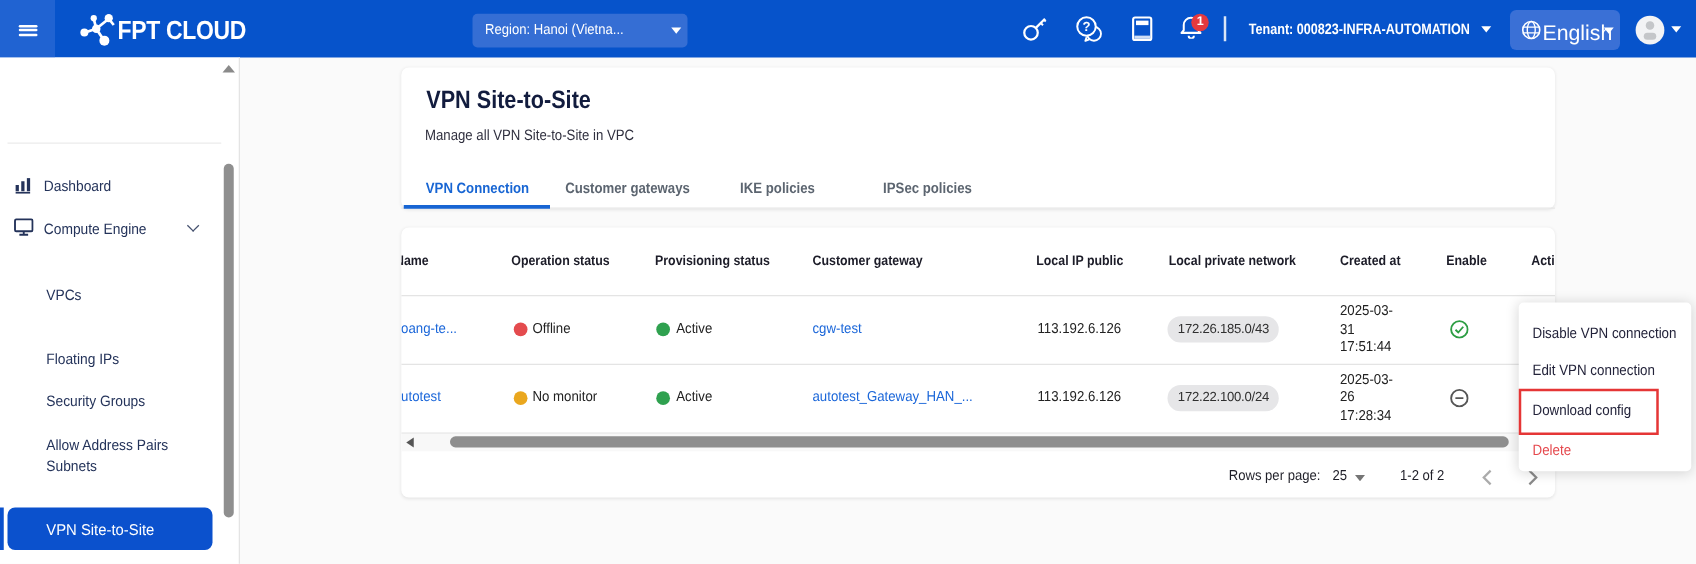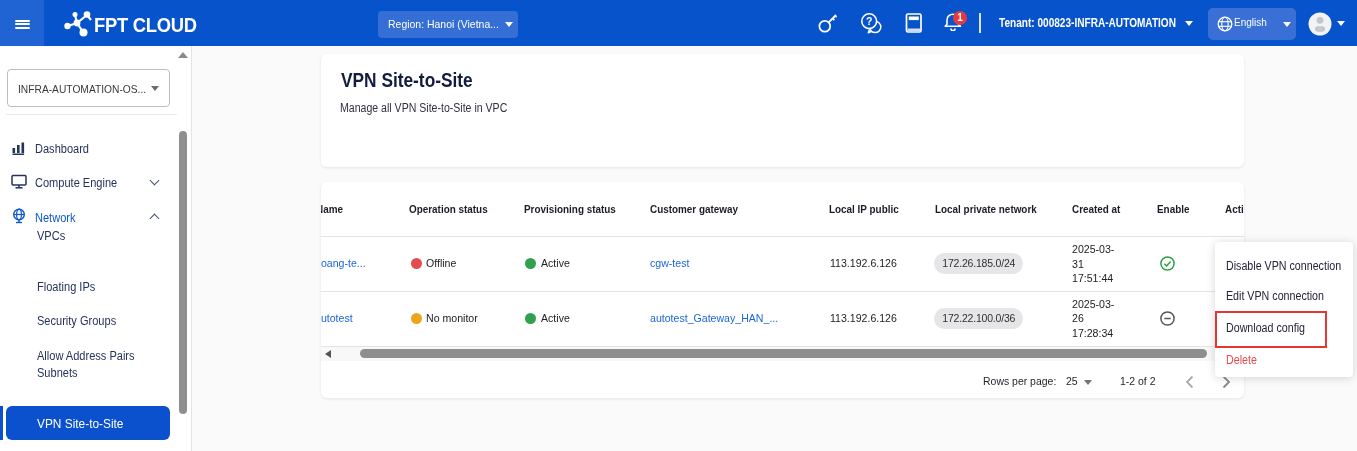--- a/index.html
+++ b/index.html
@@ -83,21 +83,21 @@
     </g>
     <g fill="#fff">
       <circle cx="15" cy="16" r="3.4"></circle>
       <circle cx="5.5" cy="19" r="3.2"></circle>
       <circle cx="13" cy="7.5" r="2.5"></circle>
       <circle cx="25" cy="7.5" r="3.3"></circle>
       <circle cx="21.5" cy="25.5" r="4"></circle>
     </g>
   </svg>
   <div id="logotext">FPT CLOUD</div>
-  <div class="chip" style="left:378px; width:140px;">
+  <div class="chip" style="left:378px; width:172px;">
       <span class="ct">Region: Hanoi (Vietna...</span>
       <div class="caret" style="right:5px; top:11px;"></div>
     </div>
 
   <svg class="tico" style="left:817px;" width="22" height="22" viewBox="0 0 22 22">
     <circle cx="7.8" cy="14.2" r="5.4" stroke="#fff" stroke-width="1.8" fill="none"></circle>
     <line x1="11.7" y1="10.3" x2="19" y2="3" stroke="#fff" stroke-width="1.8"></line>
     <line x1="15.6" y1="6.4" x2="17.4" y2="8.2" stroke="#fff" stroke-width="1.6"></line>
     <line x1="18.2" y1="3.8" x2="19.6" y2="5.2" stroke="#fff" stroke-width="1.6"></line>
   </svg>
@@ -126,68 +126,53 @@
   <div id="tenant">Tenant: 000823-INFRA-AUTOMATION</div>
   <div class="caret" style="left:1185px; top:21px;"></div>
 
   <div id="engbtn">
     <svg style="position:absolute; left:9px; top:8px;" width="16" height="16" viewBox="0 0 16 16">
       <circle cx="8" cy="8" r="6.8" stroke="#fff" stroke-width="1.3" fill="none"></circle>
       <ellipse cx="8" cy="8" rx="3.2" ry="6.8" stroke="#fff" stroke-width="1.1" fill="none"></ellipse>
       <line x1="1.2" y1="5.7" x2="14.8" y2="5.7" stroke="#fff" stroke-width="1.1"></line>
       <line x1="1.2" y1="10.3" x2="14.8" y2="10.3" stroke="#fff" stroke-width="1.1"></line>
     </svg>
-    <span style="position:absolute; left:26.5px; top:9px; color:#fff; font-size:10px;text-align:right;">English</span>
+    <span style="position:absolute; left:26.5px; top:9px; color:#fff; font-size:17px;text-align:right;">English</span>
     <div class="caret" style="left:75px; top:14px;"></div>
   </div>
 
   <svg id="avatar" width="24" height="24" viewBox="0 0 24 24">
     <circle cx="12" cy="12" r="11.5" fill="#f2f3f5"></circle>
     <circle cx="12" cy="8.3" r="3.4" fill="#c4c6c9"></circle>
     <rect x="7" y="14.2" width="10" height="5.6" rx="2.8" fill="#c4c6c9"></rect>
   </svg>
   <div class="caret" style="left:1336.5px; top:21px;"></div>
 </div>
 
 <div id="sidebar">
-  <div id="sselect">
-      <span class="txt">INFRA-AUTOMATION-OS...</span>
-    <div class="caret" style="right:10px; top:16px; border-top-color:#6b6b6b;"></div>
-  </div>
   <div id="sseldiv"></div>
 
   <div class="mitem" style="top:84.5px;">
     <svg style="position:absolute; left:11px; top:9px;" width="15" height="15" viewBox="0 0 15 15">
       <rect x="1.5" y="8" width="2.6" height="5" fill="#24335a"></rect>
       <rect x="6" y="5" width="2.6" height="8" fill="#24335a"></rect>
       <rect x="10.5" y="2.5" width="2.6" height="10.5" fill="#24335a"></rect>
       <rect x="1.5" y="13.5" width="11.6" height="1.5" fill="#24335a"></rect>
     </svg>
     <span class="lbl">Dashboard</span>
   </div>
   <div class="mitem" style="top:119px;">
     <svg style="position:absolute; left:11px; top:9px;" width="16" height="15" viewBox="0 0 16 15">
       <rect x="1" y="1.5" width="14" height="9.5" rx="1" stroke="#24335a" stroke-width="1.5" fill="none"></rect>
       <line x1="8" y1="11" x2="8" y2="13.5" stroke="#24335a" stroke-width="1.5"></line>
       <line x1="4.5" y1="13.8" x2="11.5" y2="13.8" stroke="#24335a" stroke-width="1.5"></line>
     </svg>
     <span class="lbl">Compute Engine</span>
     <div class="chev chevdown"></div>
   </div>
-  <div class="mitem" style="top:153.5px; color:#0c58cc;">
-    <svg style="position:absolute; left:11px; top:8px;" width="16" height="16" viewBox="0 0 16 16">
-      <circle cx="8" cy="6.5" r="5.3" stroke="#0c58cc" stroke-width="1.4" fill="none"></circle>
-      <ellipse cx="8" cy="6.5" rx="2.4" ry="5.3" stroke="#0c58cc" stroke-width="1.2" fill="none"></ellipse>
-      <line x1="2.7" y1="6.5" x2="13.3" y2="6.5" stroke="#0c58cc" stroke-width="1.2"></line>
-      <line x1="8" y1="12" x2="8" y2="14.2" stroke="#0c58cc" stroke-width="1.4"></line>
-      <line x1="5" y1="14.5" x2="11" y2="14.5" stroke="#0c58cc" stroke-width="1.4"></line>
-    </svg>
-    <span class="lbl">Network</span>
-    <div class="chev chevup" style="border-color:#44506e;"></div>
-  </div>
   <div class="mitem sub" style="top:172px;">
       <span class="lbl">VPCs</span>
     </div>
   <div class="mitem sub" style="top:222.5px;">
       <span class="lbl">Floating IPs</span>
     </div>
   <div class="mitem sub" style="top:257px;">
       <span class="lbl">Security Groups</span>
     </div>
   <div class="mitem sub" style="top:291.5px;">
@@ -201,20 +186,27 @@
       <span class="lbl">VPN Site-to-Site</span>
     </div>
 
   <div id="sscroll-arrow"></div>
   <div id="sscroll-thumb"></div>
 </div>
 
 <div id="card1">
   <h1>VPN Site-to-Site</h1>
   <div class="sub">Manage all VPN Site-to-Site in VPC</div>
+  <div id="tabs">
+    <div class="tab" style="left:1px; color:#1765d3;">VPN Connection</div>
+    <div class="tab" style="left:121px;">Customer gateways</div>
+    <div class="tab" style="left:241px;">IKE policies</div>
+    <div class="tab" style="left:361px;">IPSec policies</div>
+    <div id="tabind"></div>
+  </div>
 </div>
 
 <div id="card2">
 
   <div class="hdr" style="left:-5px;">Name</div>
   <div class="hdr" style="left:88.5px;">Operation status</div>
   <div class="hdr" style="left:203px;">Provisioning status</div>
   <div class="hdr" style="left:329.5px;">Customer gateway</div>
   <div class="hdr" style="left:508.5px;">Local IP public</div>
   <div class="hdr" style="left:614px;">Local private network</div>
@@ -226,35 +218,35 @@
   <div class="rowline" style="top:108.5px;"></div>
   <div class="rowline" style="top:163.5px;"></div>
 
   <div class="cell" style="left:-5.5px; top:75px;"><span class="lnk">hoang-te...</span></div>
   <div class="dot" style="left:90px; top:76px; background:#e44b4e;"></div>
   <div class="cell" style="left:105.5px; top:75px;">Offline</div>
   <div class="dot" style="left:204px; top:76px; background:#2fa14f;"></div>
   <div class="cell" style="left:220.5px; top:75px;">Active</div>
   <div class="cell" style="left:329px; top:75px;"><span class="lnk">cgw-test</span></div>
   <div class="cell" style="left:509.5px; top:75px;">113.192.6.126</div>
-  <div class="pill" style="left:613.8px; top:71px;">172.26.185.0/24</div>
+  <div class="pill" style="left:613.8px; top:71px;">172.26.185.0/43</div>
   <div class="created" style="left:751px; top:60px;">2025-03-<br>31<br>17:51:44</div>
   <svg style="position:absolute; left:839px; top:74px;" width="15" height="15" viewBox="0 0 15 15">
     <circle cx="7.5" cy="7.5" r="6.6" stroke="#2e9e44" stroke-width="1.5" fill="none"></circle>
     <path d="M4.4 7.8 l2.2 2.2 4-4.6" stroke="#2e9e44" stroke-width="1.5" fill="none"></path>
   </svg>
 
   <div class="cell" style="left:-5.5px; top:129.5px;"><span class="lnk">autotest</span></div>
   <div class="dot" style="left:90px; top:130.5px; background:#eaa71e;"></div>
   <div class="cell" style="left:105.5px; top:129.5px;">No monitor</div>
   <div class="dot" style="left:204px; top:130.5px; background:#2fa14f;"></div>
   <div class="cell" style="left:220.5px; top:129.5px;">Active</div>
   <div class="cell" style="left:329px; top:129.5px;"><span class="lnk">autotest_Gateway_HAN_...</span></div>
   <div class="cell" style="left:509.5px; top:129.5px;">113.192.6.126</div>
-  <div class="pill" style="left:613.8px; top:125.5px;">172.22.100.0/36</div>
+  <div class="pill" style="left:613.8px; top:125.5px;">172.22.100.0/24</div>
   <div class="created" style="left:751px; top:114.5px;">2025-03-<br>26<br>17:28:34</div>
   <svg style="position:absolute; left:839px; top:128.5px;" width="15" height="15" viewBox="0 0 15 15">
     <circle cx="7.5" cy="7.5" r="6.6" stroke="#565656" stroke-width="1.5" fill="none"></circle>
     <line x1="4.3" y1="7.5" x2="10.7" y2="7.5" stroke="#565656" stroke-width="1.5"></line>
   </svg>
 
   <div id="hscroll">
     <div id="harrow"></div>
     <div id="hthumb"></div>
   </div>

